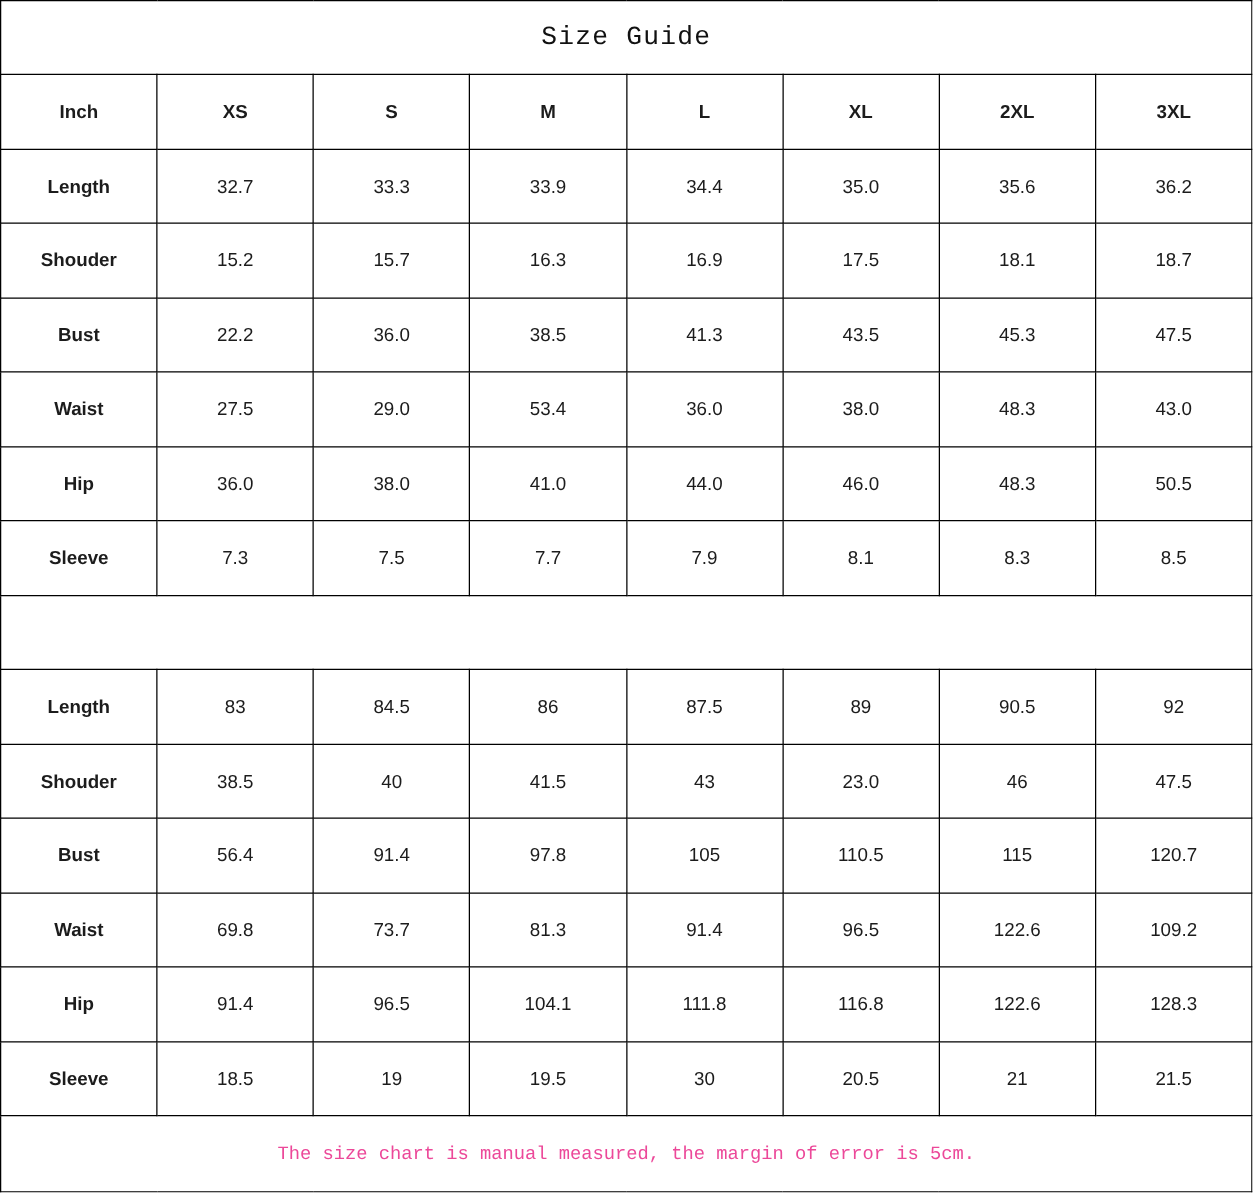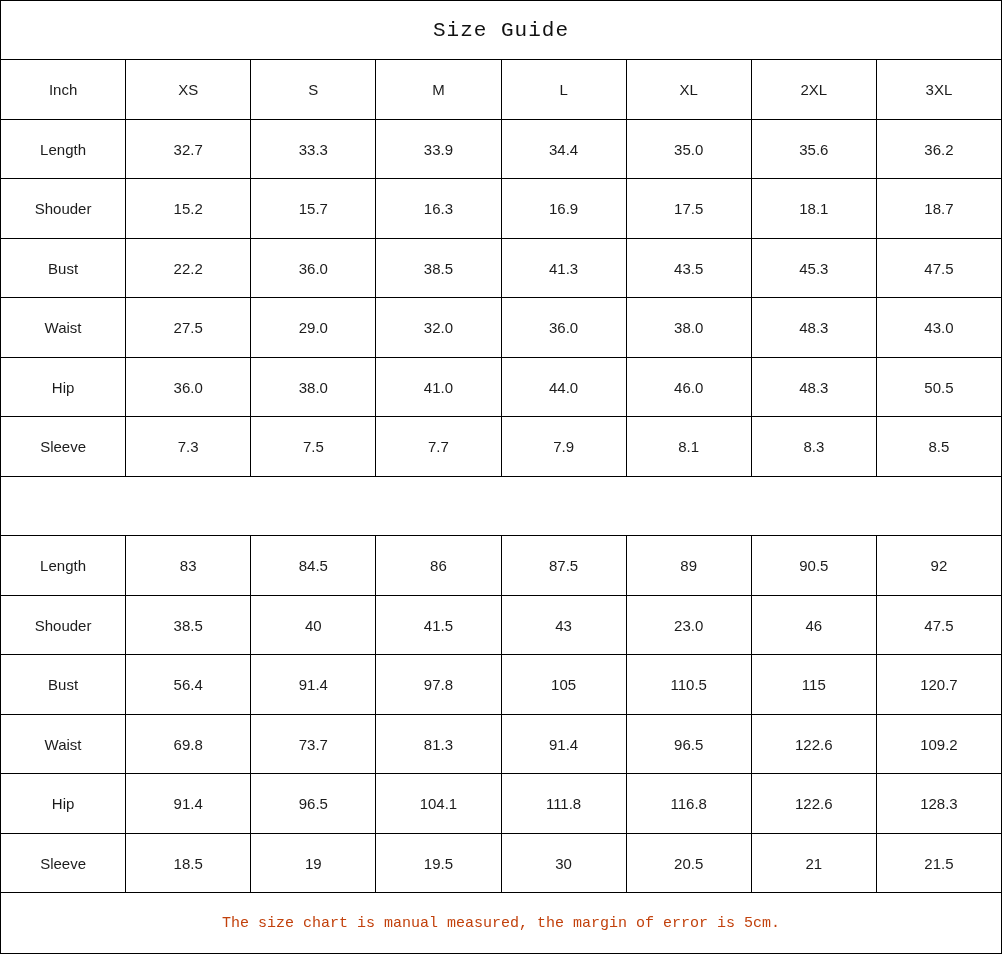--- a/index.html
+++ b/index.html
@@ -31,42 +31,42 @@
   tr.title-row td {
     height: 54px;
     font-family: "Liberation Mono", "DejaVu Sans Mono", monospace;
     font-size: 21px;
     font-weight: normal;
     letter-spacing: 1px;
     color: #111111;
   }
   td.unit-cell, td.label-cell, td.size-cell {
     font-family: "Liberation Sans", "DejaVu Sans", sans-serif;
-    font-weight: normal;
+    font-weight: bold;
     font-size: 15px;
     color: #111111;
     margin-top: 44px;
   }
   td.value-cell {
     font-family: "Liberation Sans", "DejaVu Sans", sans-serif;
     font-weight: normal;
     font-size: 15px;
     color: #2a2a2a;
   }
   tbody.data-section tr, tbody.header-holder tr {
     height: 56px;
   }
   tr.gap-row td {
     height: 55px;
   }
   tr.note-row td {
     height: 56px;
     font-family: "Liberation Mono", "DejaVu Sans Mono", monospace;
     font-size: 15px;
-    color: #c2410c;
+    color: #ec4899;
   }
 </style>
 </head>
 <body>
 
 <div id="page">
   <table class="size-guide">
     <colgroup>
       <col style="width:12.5%">
         <col style="width:12.5%">
@@ -120,21 +120,21 @@
           <td class="value-cell">38.5</td>
           <td class="value-cell">41.3</td>
           <td class="value-cell">43.5</td>
           <td class="value-cell">45.3</td>
           <td class="value-cell">47.5</td>
         </tr>
         <tr>
           <td class="label-cell">Waist</td>
           <td class="value-cell">27.5</td>
           <td class="value-cell">29.0</td>
-          <td class="value-cell">32.0</td>
+          <td class="value-cell">53.4</td>
           <td class="value-cell">36.0</td>
           <td class="value-cell">38.0</td>
           <td class="value-cell">48.3</td>
           <td class="value-cell">43.0</td>
         </tr>
         <tr>
           <td class="label-cell">Hip</td>
           <td class="value-cell">36.0</td>
           <td class="value-cell">38.0</td>
           <td class="value-cell">41.0</td>

